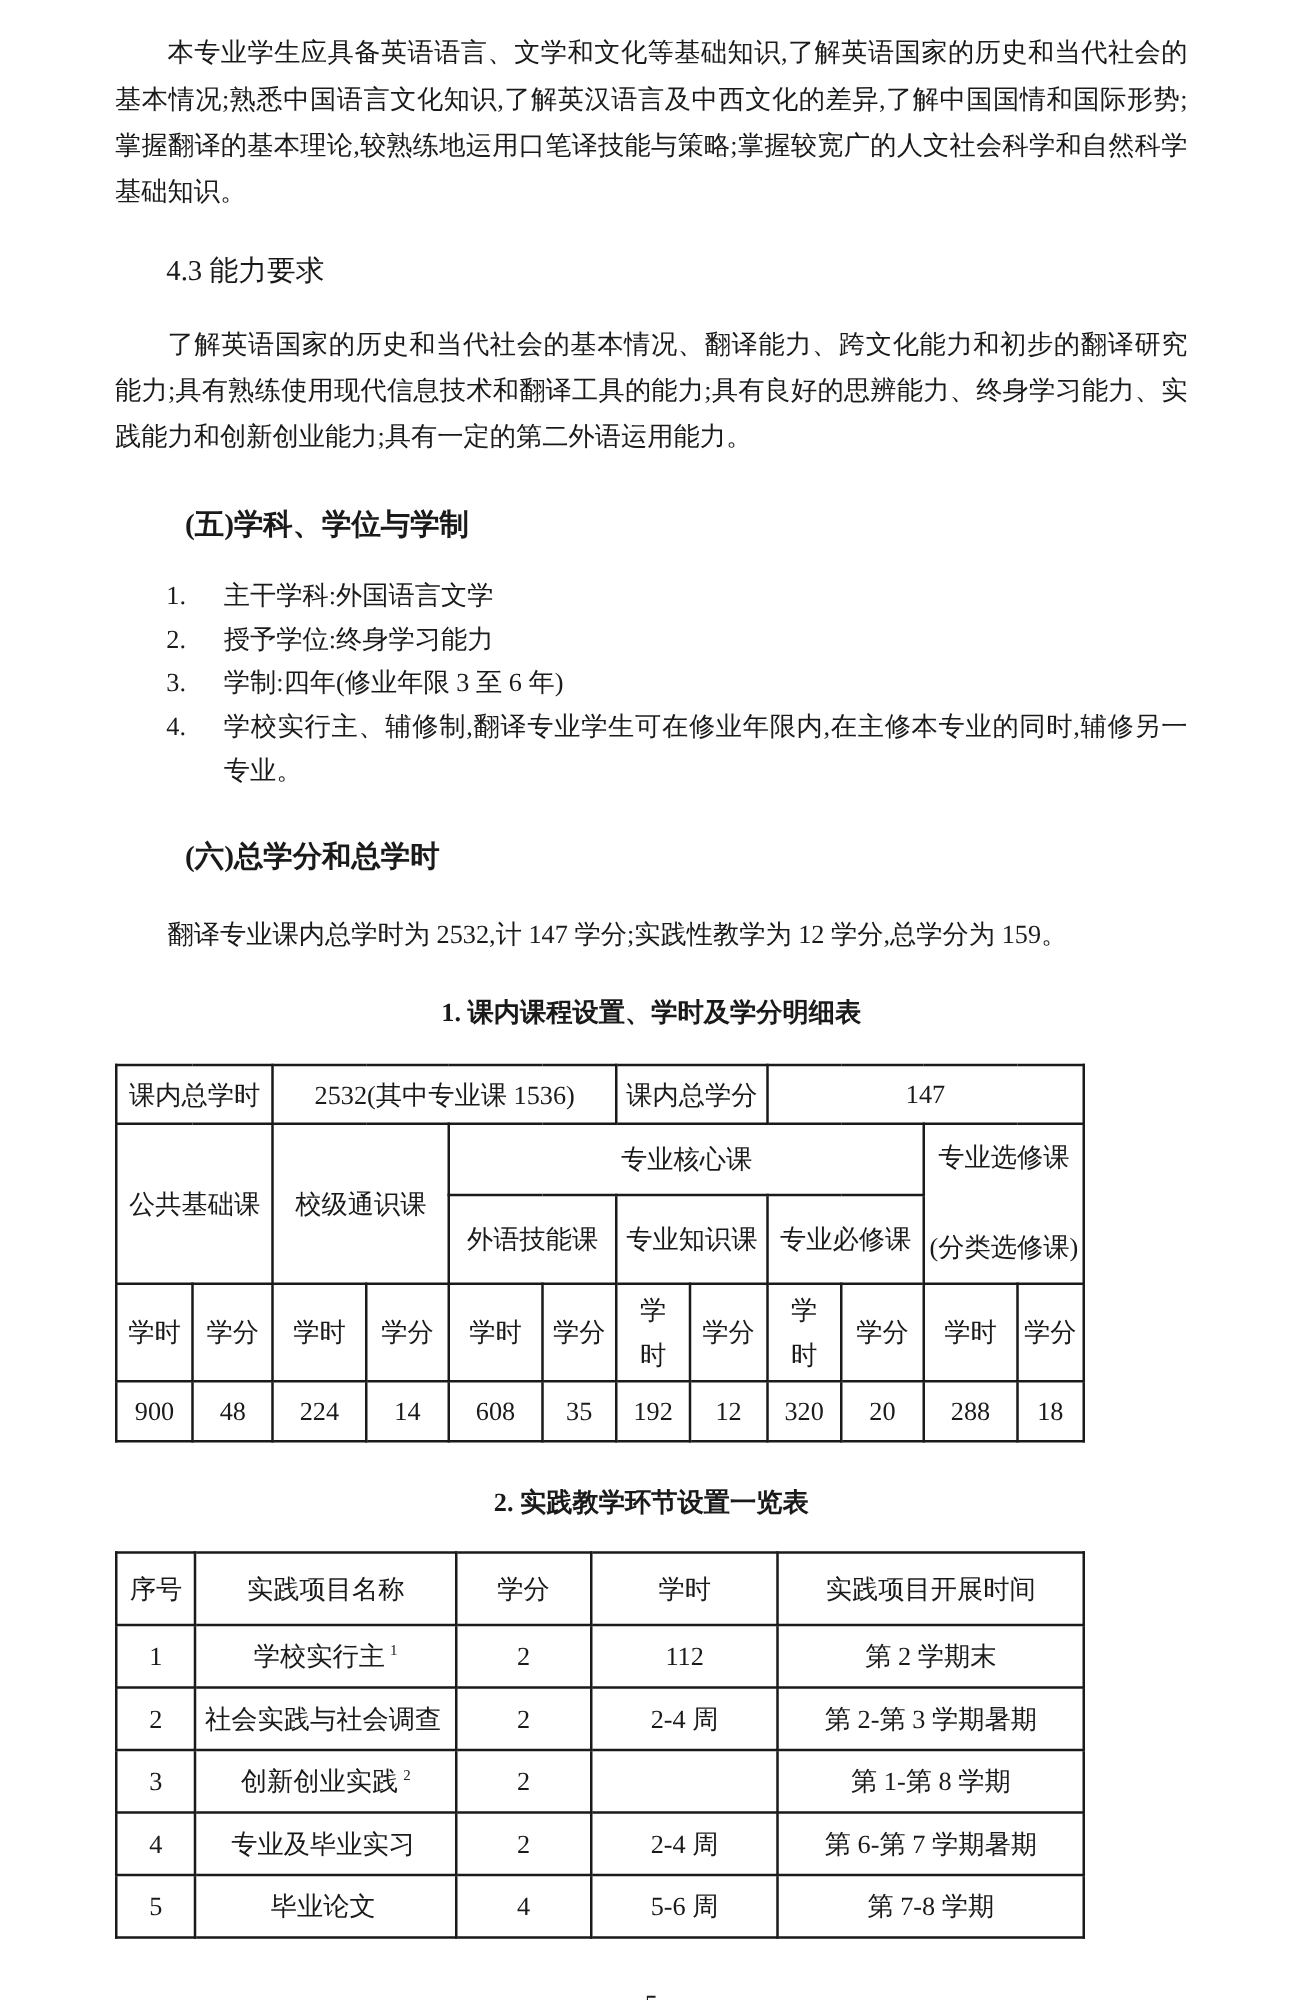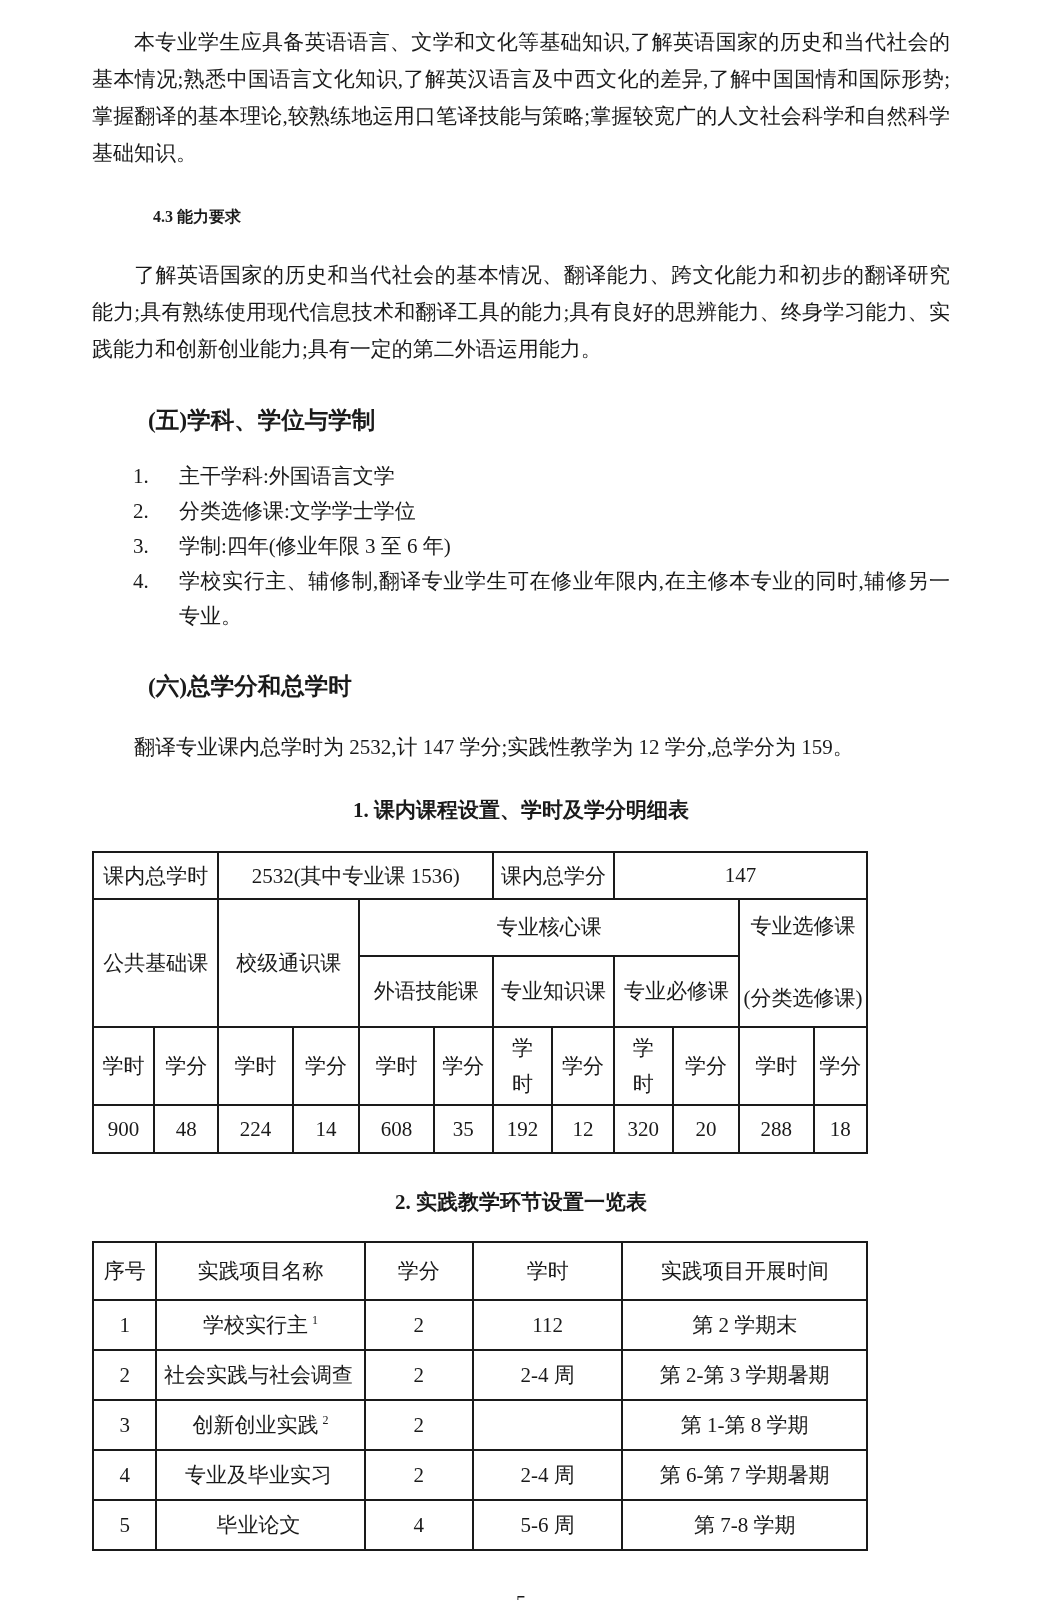--- a/index.html
+++ b/index.html
@@ -16,23 +16,23 @@
     overflow: hidden;
   }
   .body-para {
     margin: 0;
     font-size: 21px;
     line-height: 37px;
     text-indent: 2em;
     text-align: justify;
   }
   .h-sub {            
-    margin: 30px 0 0 61px;
-    font-size: 16px;
-    font-weight: bold;
+    margin: 30px 0 0 41px;
+    font-size: 23px;
+    font-weight: normal;
     line-height: 29px;
   }
   .mt26 { margin-top: 26px; }
   .h-main {           
     margin: 36px 0 0 56px;
     font-size: 23.5px;
     font-weight: bold;
     line-height: 33px;
   }
   .num-list {
@@ -111,21 +111,21 @@
 
   <div class="h-main">(五)学科、学位与学制</div>
 
   <ol class="num-list">
     <li>
       <span class="li-num">1.</span>
       <span class="li-text">主干学科:外国语言文学</span>
     </li>
     <li>
       <span class="li-num">2.</span>
-      <span class="li-text">分类选修课:文学学士学位</span>
+      <span class="li-text">授予学位:终身学习能力</span>
     </li>
     <li>
       <span class="li-num">3.</span>
       <span class="li-text">学制:四年(修业年限 3 至 6 年)</span>
     </li>
     <li>
       <span class="li-num">4.</span>
       <span class="li-text">学校实行主、辅修制,翻译专业学生可在修业年限内,在主修本专业的同时,辅修另一专业。</span>
     </li>
   </ol>

